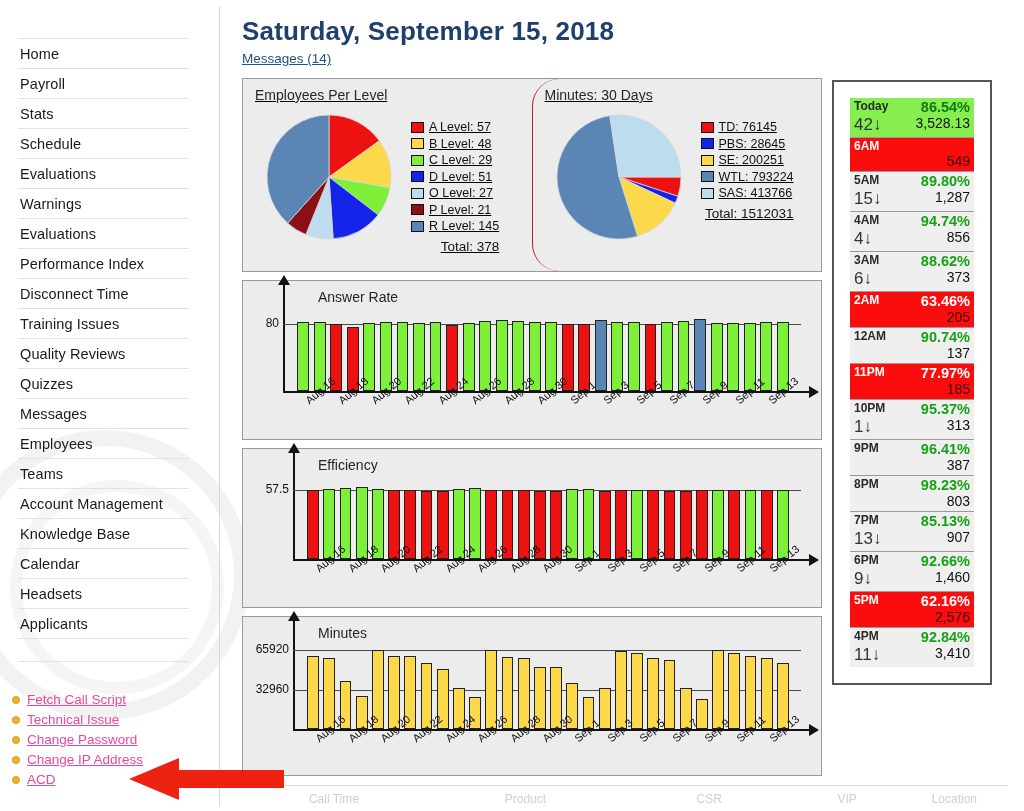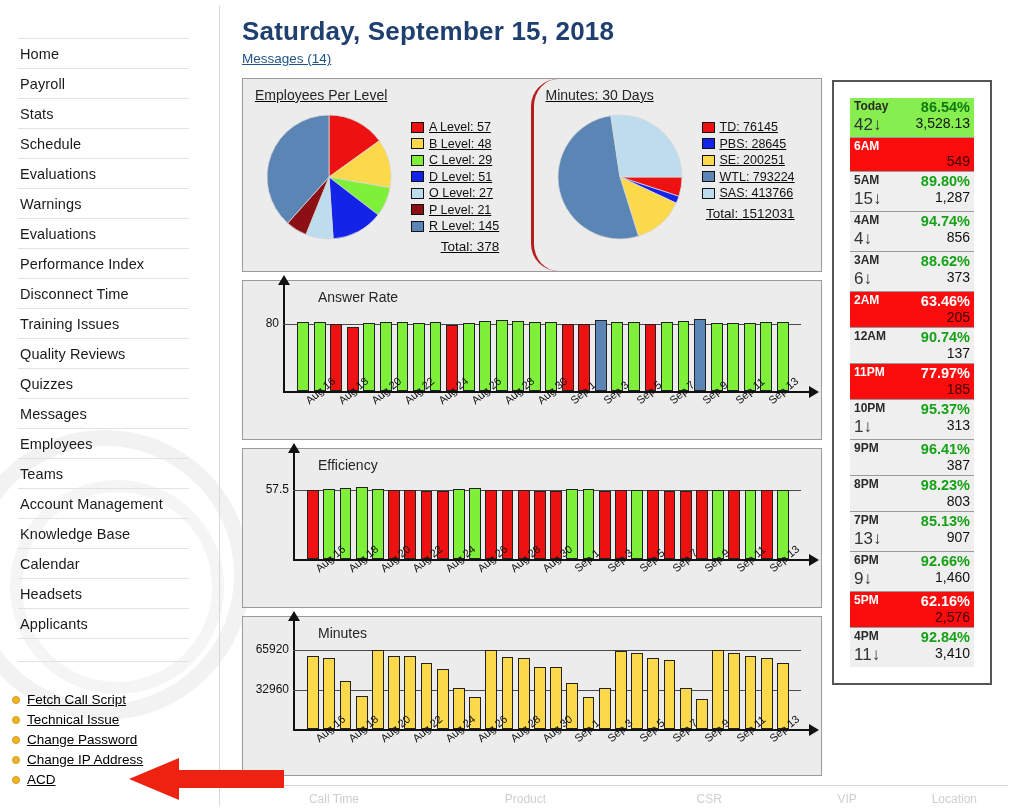--- a/index.html
+++ b/index.html
@@ -33,21 +33,21 @@
   }
   .navitem:first-child{ border-top:1px solid #e2e2e2; }
   .navitem.blank{ height:23px; }
   .quicklinks{ margin:30px 0 0 12px; }
   .qlrow{ display:flex; align-items:center; gap:7px; margin:5px 0; }
   .bullet{
     width:8px; height:8px; border-radius:50%;
     background:#f0b429; border:1px solid #d79a18; flex:0 0 8px;
   }
   .qlink{
-    font-size:13.5px; color:#000000; text-decoration:underline; cursor:pointer;
+    font-size:13.5px; color:#ec4899; text-decoration:underline; cursor:pointer;
   }
   
   .red-arrow{
     position:absolute; left:74px; top:758px; width:210px; height:42px; z-index:6;
   }
 
   .vrule{ width:1px; background:#d8d8d8; margin-top:6px; height:800px; flex:0 0 1px;}
 
   
   .main{ flex:1; padding:16px 16px 0 22px; position:relative; }
@@ -61,21 +61,21 @@
   }
 
   .content-row{ display:flex; gap:10px; align-items:flex-start; }
   .charts-col{ width:580px; flex:0 0 580px; }
 
   .panel{
     background:#ececec; border:1px solid #9a9a9a; position:relative;
   }
   .pies{ display:flex; height:194px; }
   .pie-box{ flex:1; position:relative;text-decoration:underline; }
-  .pie-box + .pie-box{ border-left:3px solid #b91c1c;border-radius:27px; }
+  .pie-box + .pie-box{ border-left:1px solid #b91c1c;border-radius:27px; }
   .pie-title{
     font-size:14px; color:#262626; padding:8px 0 0 12px;
   }
   .pie-inner{ display:flex; padding:2px 0 0 8px; }
   .legend{ font-size:12.5px; color:#111; line-height:16.5px; padding-top:14px; }
   .lg-row{ display:flex; align-items:center; gap:5px; white-space:nowrap; }
   .sw{ width:13px; height:11px; border:1px solid #111; flex:0 0 13px; }
   .total{ text-align:right; font-size:13.5px; color:#111; padding-top:4px; }
 
   .chart-panel{ margin-top:8px; height:160px; position:relative; }

